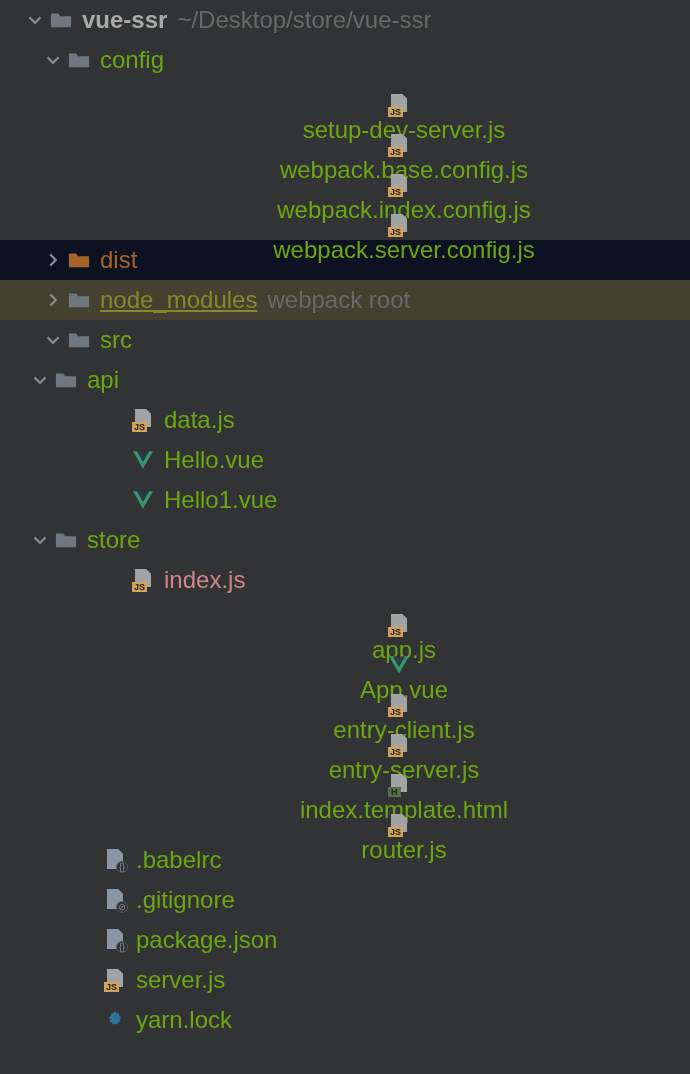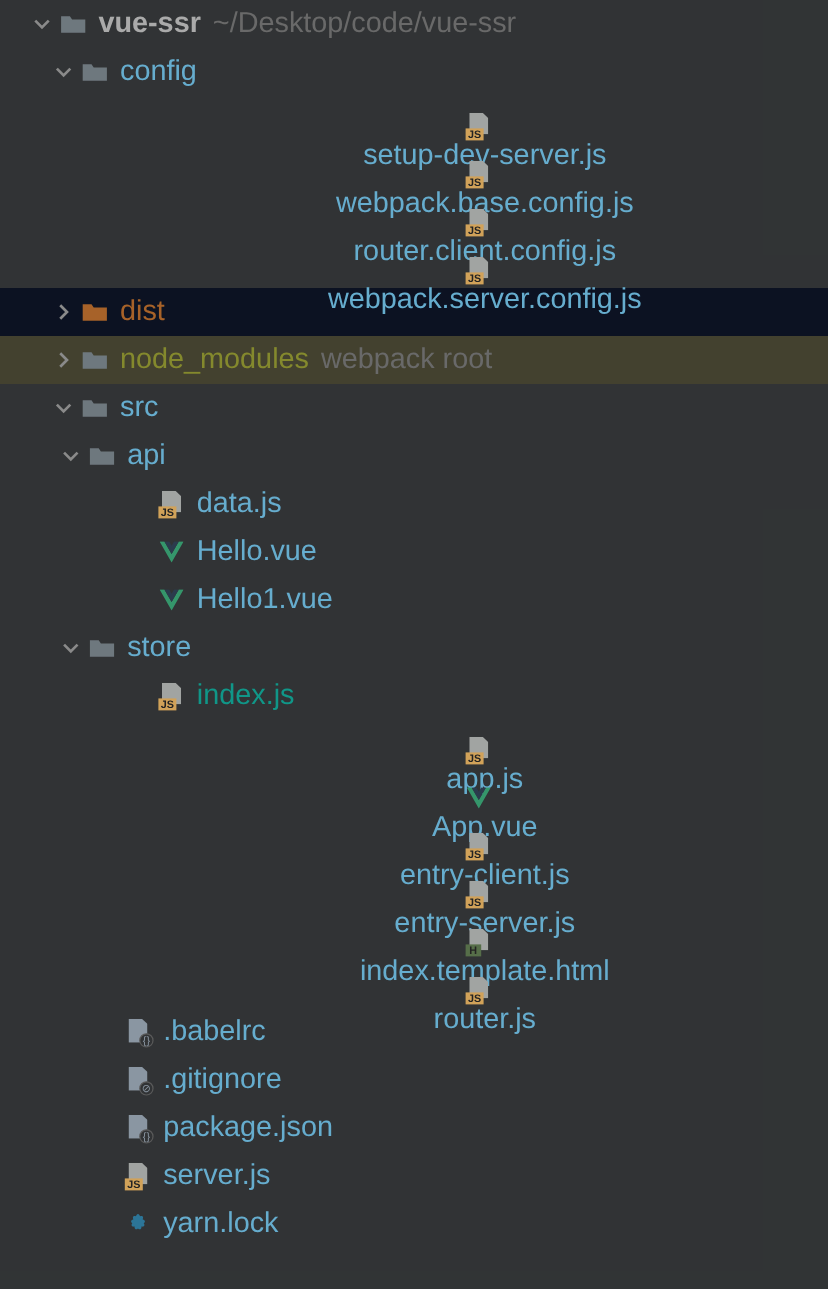--- a/index.html
+++ b/index.html
@@ -50,30 +50,30 @@
       height: 22px;
       flex-shrink: 0;
       margin-right: 10px;
       display: inline-flex;
       align-items: center;
       justify-content: center;
       position: relative;
     }
     .folder-icon svg { width: 22px; height: 20px; fill: #87939a; }
     .folder-icon.orange svg { fill: #cc7832; }
-    .label { color: #7dd3fc; }
+    .label { color: #84cc16; }
     .label.bold { font-weight: 700; color: #d0d0d0; }
     .label.yellow { color: #cc7832; }
-    .label.olive { color: #a2a838; }
-    .label.blue { color: #14b8a6; }
+    .label.olive { color: #a2a838; text-decoration: underline; }
+    .label.blue { color: #fca5a5; }
     .suffix { color: #808080; margin-left: 10px; font-weight: 400; }
     
     .d0 { padding-left: 16px; margin-left: 12px; }
     .d1 { padding-left: 46px; }
-    .d2 { padding-left: 52px; }
+    .d2 { padding-left: 33px; }
     .f2 { padding-left: 82px; }  
     .f3 { padding-left: 118px; flex-direction: column; }
     .f4 { padding-left: 110px; }
     
     .jsfile {
       width: 22px; height: 22px; position: relative;
     }
     .jsfile::before {
       content: "";
       position: absolute;
@@ -155,21 +155,21 @@
       <svg viewBox="0 0 10 10">
           <path d="M1 3 L5 7 L9 3" fill="none" stroke="currentColor" stroke-width="1.6"></path>
         </svg>
     </span>
     <span class="icon folder-icon">
       <svg viewBox="0 0 24 20">
           <path d="M1 3h8l2 3h12v12H1z"></path>
         </svg>
     </span>
     <span class="label bold">vue-ssr</span>
-    <span class="suffix">~/Desktop/code/vue-ssr</span>
+    <span class="suffix">~/Desktop/store/vue-ssr</span>
   </div>
 
   <div class="row d1">
     <span class="arrow">
       <svg viewBox="0 0 10 10">
           <path d="M1 3 L5 7 L9 3" fill="none" stroke="currentColor" stroke-width="1.6"></path>
         </svg>
     </span>
     <span class="icon folder-icon">
       <svg viewBox="0 0 24 20">
@@ -184,21 +184,21 @@
     <span class="label">setup-dev-server.js</span>
   </div>
   <div class="row f3">
     <span class="arrow blank"></span>
     <span class="icon jsfile"></span>
     <span class="label">webpack.base.config.js</span>
   </div>
   <div class="row f3">
     <span class="arrow blank"></span>
     <span class="icon jsfile"></span>
-    <span class="label">router.client.config.js</span>
+    <span class="label">webpack.index.config.js</span>
   </div>
   <div class="row f3">
     <span class="arrow blank"></span>
     <span class="icon jsfile"></span>
     <span class="label">webpack.server.config.js</span>
   </div>
 
   <div class="row d1 selected">
     <span class="arrow">
       <svg viewBox="0 0 10 10">

